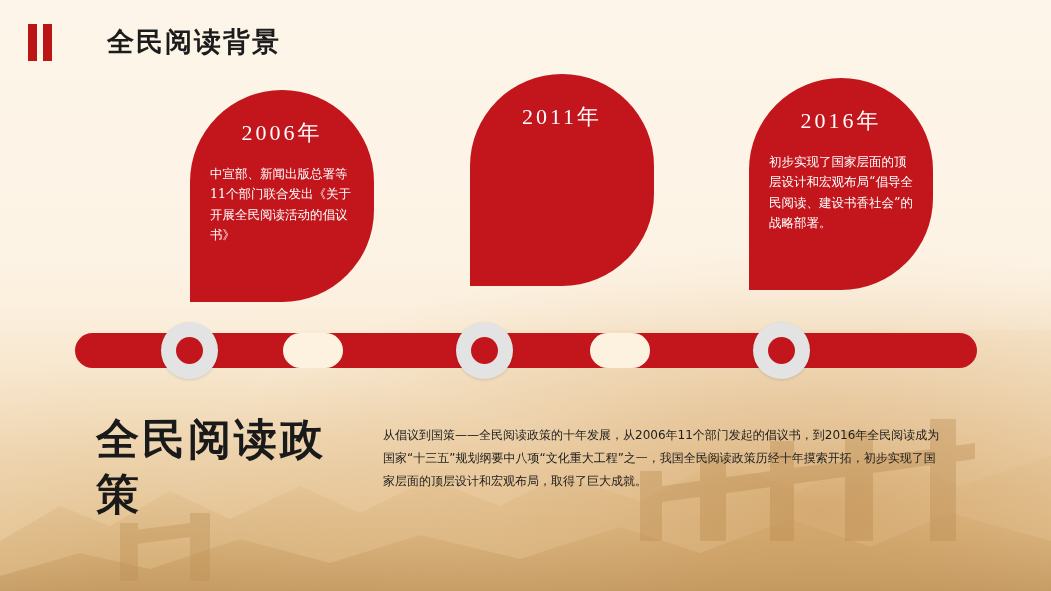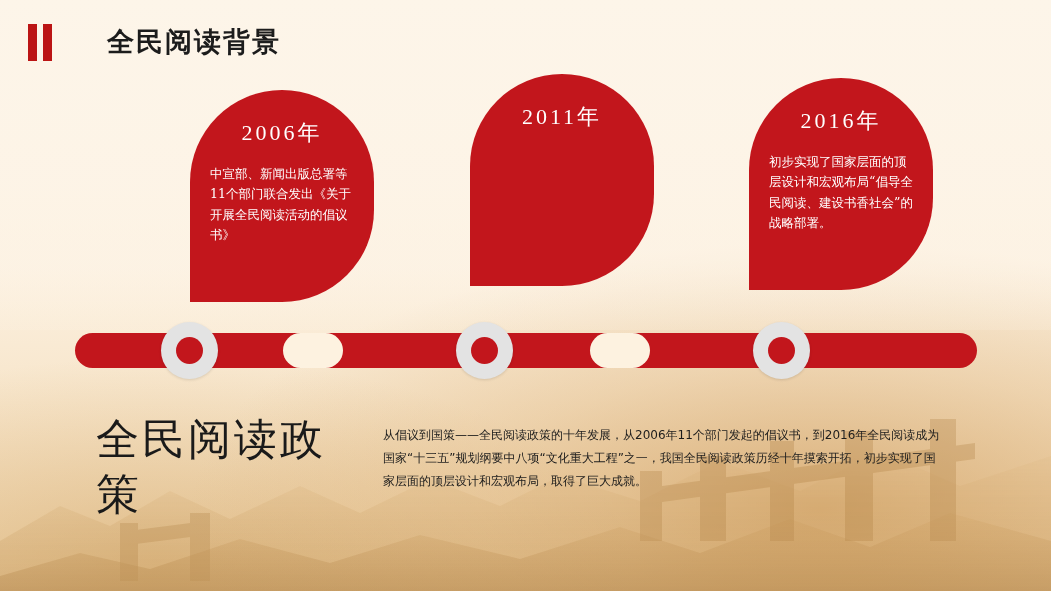--- a/index.html
+++ b/index.html
@@ -138,21 +138,21 @@
     margin-top: 16px;
   }
 
   
   .bottom-title {
     position: absolute;
     left: 96px;
     top: 412px;
     width: 250px;
     font-size: 43px;
-    font-weight: normal;
+    font-weight: bold;
     line-height: 1.28;
     color: #1a1a1a;
     letter-spacing: 3px;
     font-family: "DejaVu Sans", "Liberation Sans", sans-serif;
   }
   .bottom-para {
     position: absolute;
     left: 383px;
     top: 424px;
     width: 560px;

